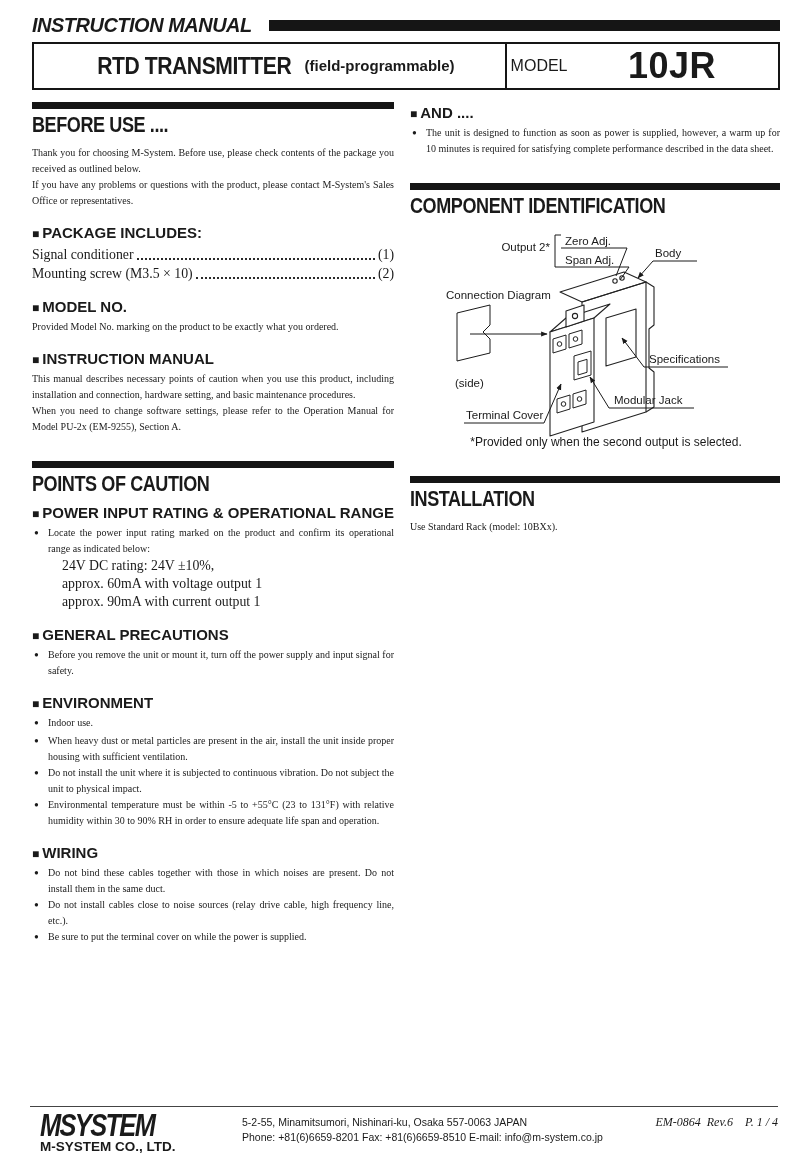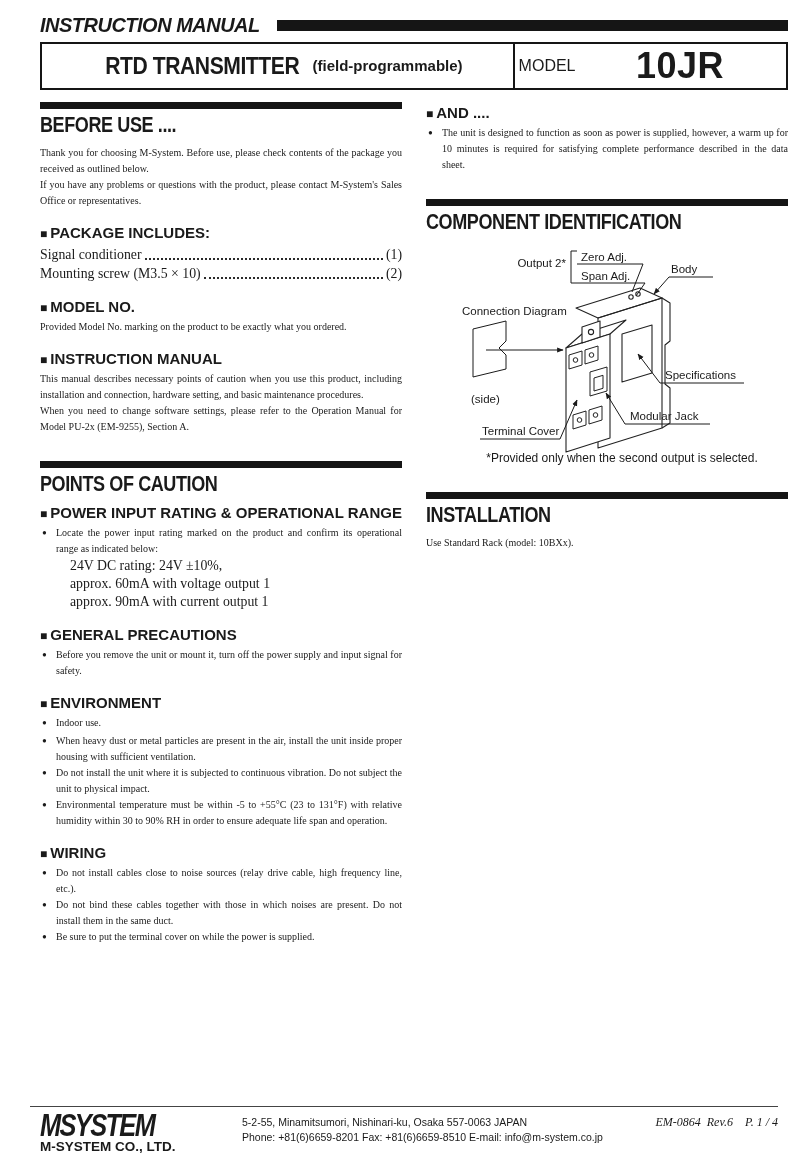--- a/index.html
+++ b/index.html
@@ -2,21 +2,21 @@
 <html><head>
 <meta charset="utf-8">
 <style>
   * { box-sizing: border-box; }
   html,body { margin:0; padding:0; background:#e8e8e8; }
   .page {
     width:808px; height:1164px; position:relative; background:#ffffff;
     color:#1a1a1a; font-family:"Liberation Serif", serif; overflow:hidden;
     margin:0 auto;
   }
-  .content { position:absolute; left:40px; top:12px; width:748px; }
+  .content { position:absolute; left:32px; top:12px; width:748px; }
 
   
   .manual-row { display:flex; align-items:center; height:26px; }
   .manual-label {
     font-family:"Liberation Sans", sans-serif; font-weight:bold; font-style:italic;
     font-size:21px; letter-spacing:-0.5px; white-space:nowrap;
     transform:scaleX(.95); transform-origin:0 50%;
   }
   .manual-bar { flex:1; height:11px; background:#151515; margin-left:6px; }
 
@@ -25,21 +25,21 @@
   .tb-main {
     font-family:"Liberation Sans", sans-serif; font-weight:bold; font-size:24px;
     line-height:24px; letter-spacing:-0.5px; transform:scaleX(.88); white-space:nowrap;
   }
   .tb-sub { font-family:Liberation Sans, sans-serif; font-weight:bold; font-size:15px; line-height:16px; }
   .tb-right { flex:1; display:flex; align-items:center; padding-left:4px; }
   .model-label { font-family:"Liberation Sans", sans-serif; font-size:16px; }
   .model-value { font-family:"Liberation Sans", sans-serif; font-weight:bold; font-size:36px; letter-spacing:0.5px; margin-left:auto; margin-right:62px; }
 
   
-  .columns { display:flex; gap:24px; margin-top:12px; }
+  .columns { display:flex; gap:16px; margin-top:12px; }
   .col-left  { width:362px; flex:none; }
   .col-right { flex:1; min-width:0; }
 
   .h-bar { height:7px; background:#151515; }
   .h-title {
     font-family:"Liberation Sans", sans-serif; font-weight:bold; font-size:22px;
     letter-spacing:-0.5px; white-space:nowrap; margin:3px 0 7px;
     transform:scaleX(.82); transform-origin:0 50%;
   }
   .sub-h {
@@ -166,24 +166,24 @@
           </div>
           <div class="bullet">
             <p class="body">Do not install the unit where it is subjected to continuous vibration.  Do not subject the unit to physical impact.</p>
           </div>
           <div class="bullet">
             <p class="body">Environmental temperature must be within -5 to +55°C (23 to 131°F) with relative humidity within 30 to 90% RH in order to ensure adequate life span and operation.</p>
           </div>
 
           <div class="sub-h">WIRING</div>
           <div class="bullet">
+            <p class="body">Do not bind these cables together with those in which noises are present.  Do not install them in the same duct.</p>
+          </div>
+          <div class="bullet">
             <p class="body">Do not install cables close to noise sources (relay drive cable, high frequency line, etc.).</p>
-          </div>
-          <div class="bullet">
-            <p class="body">Do not bind these cables together with those in which noises are present.  Do not install them in the same duct.</p>
           </div>
           <div class="bullet">
             <p class="body">Be sure to put the terminal cover on while the power is supplied.</p>
           </div>
         </div>
       </div>
 
       <div class="col-right">
 
         <div>

